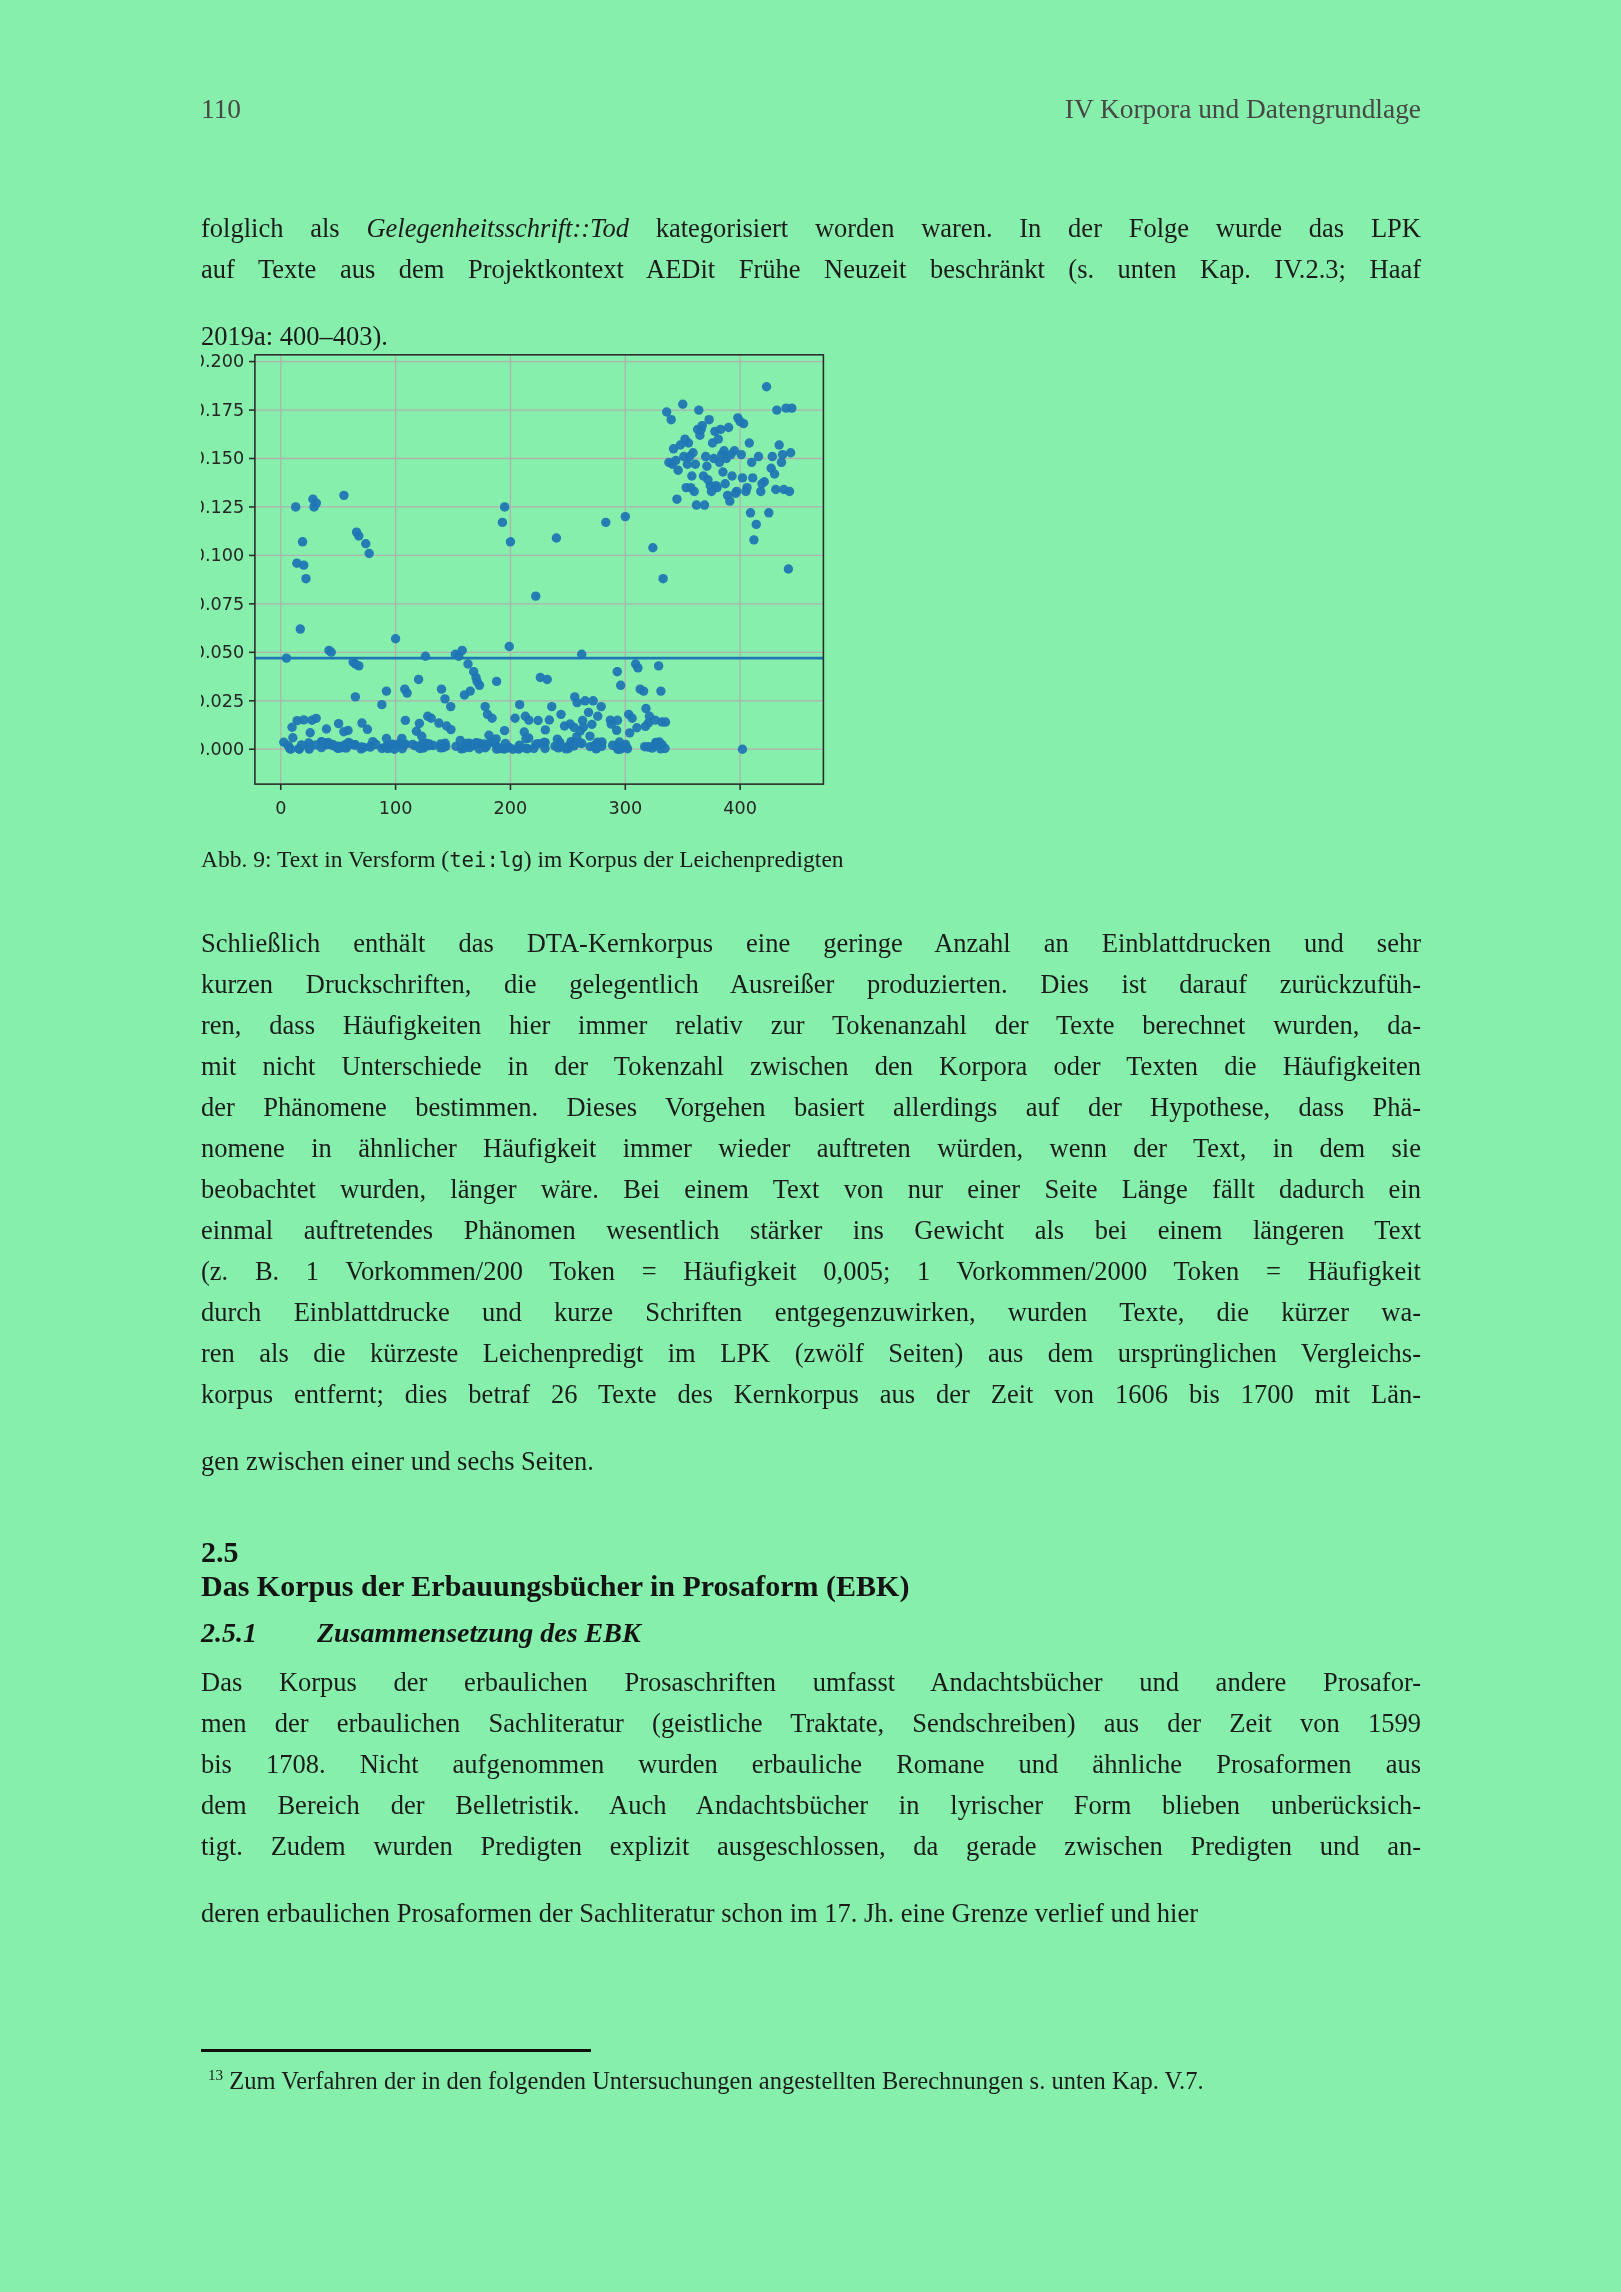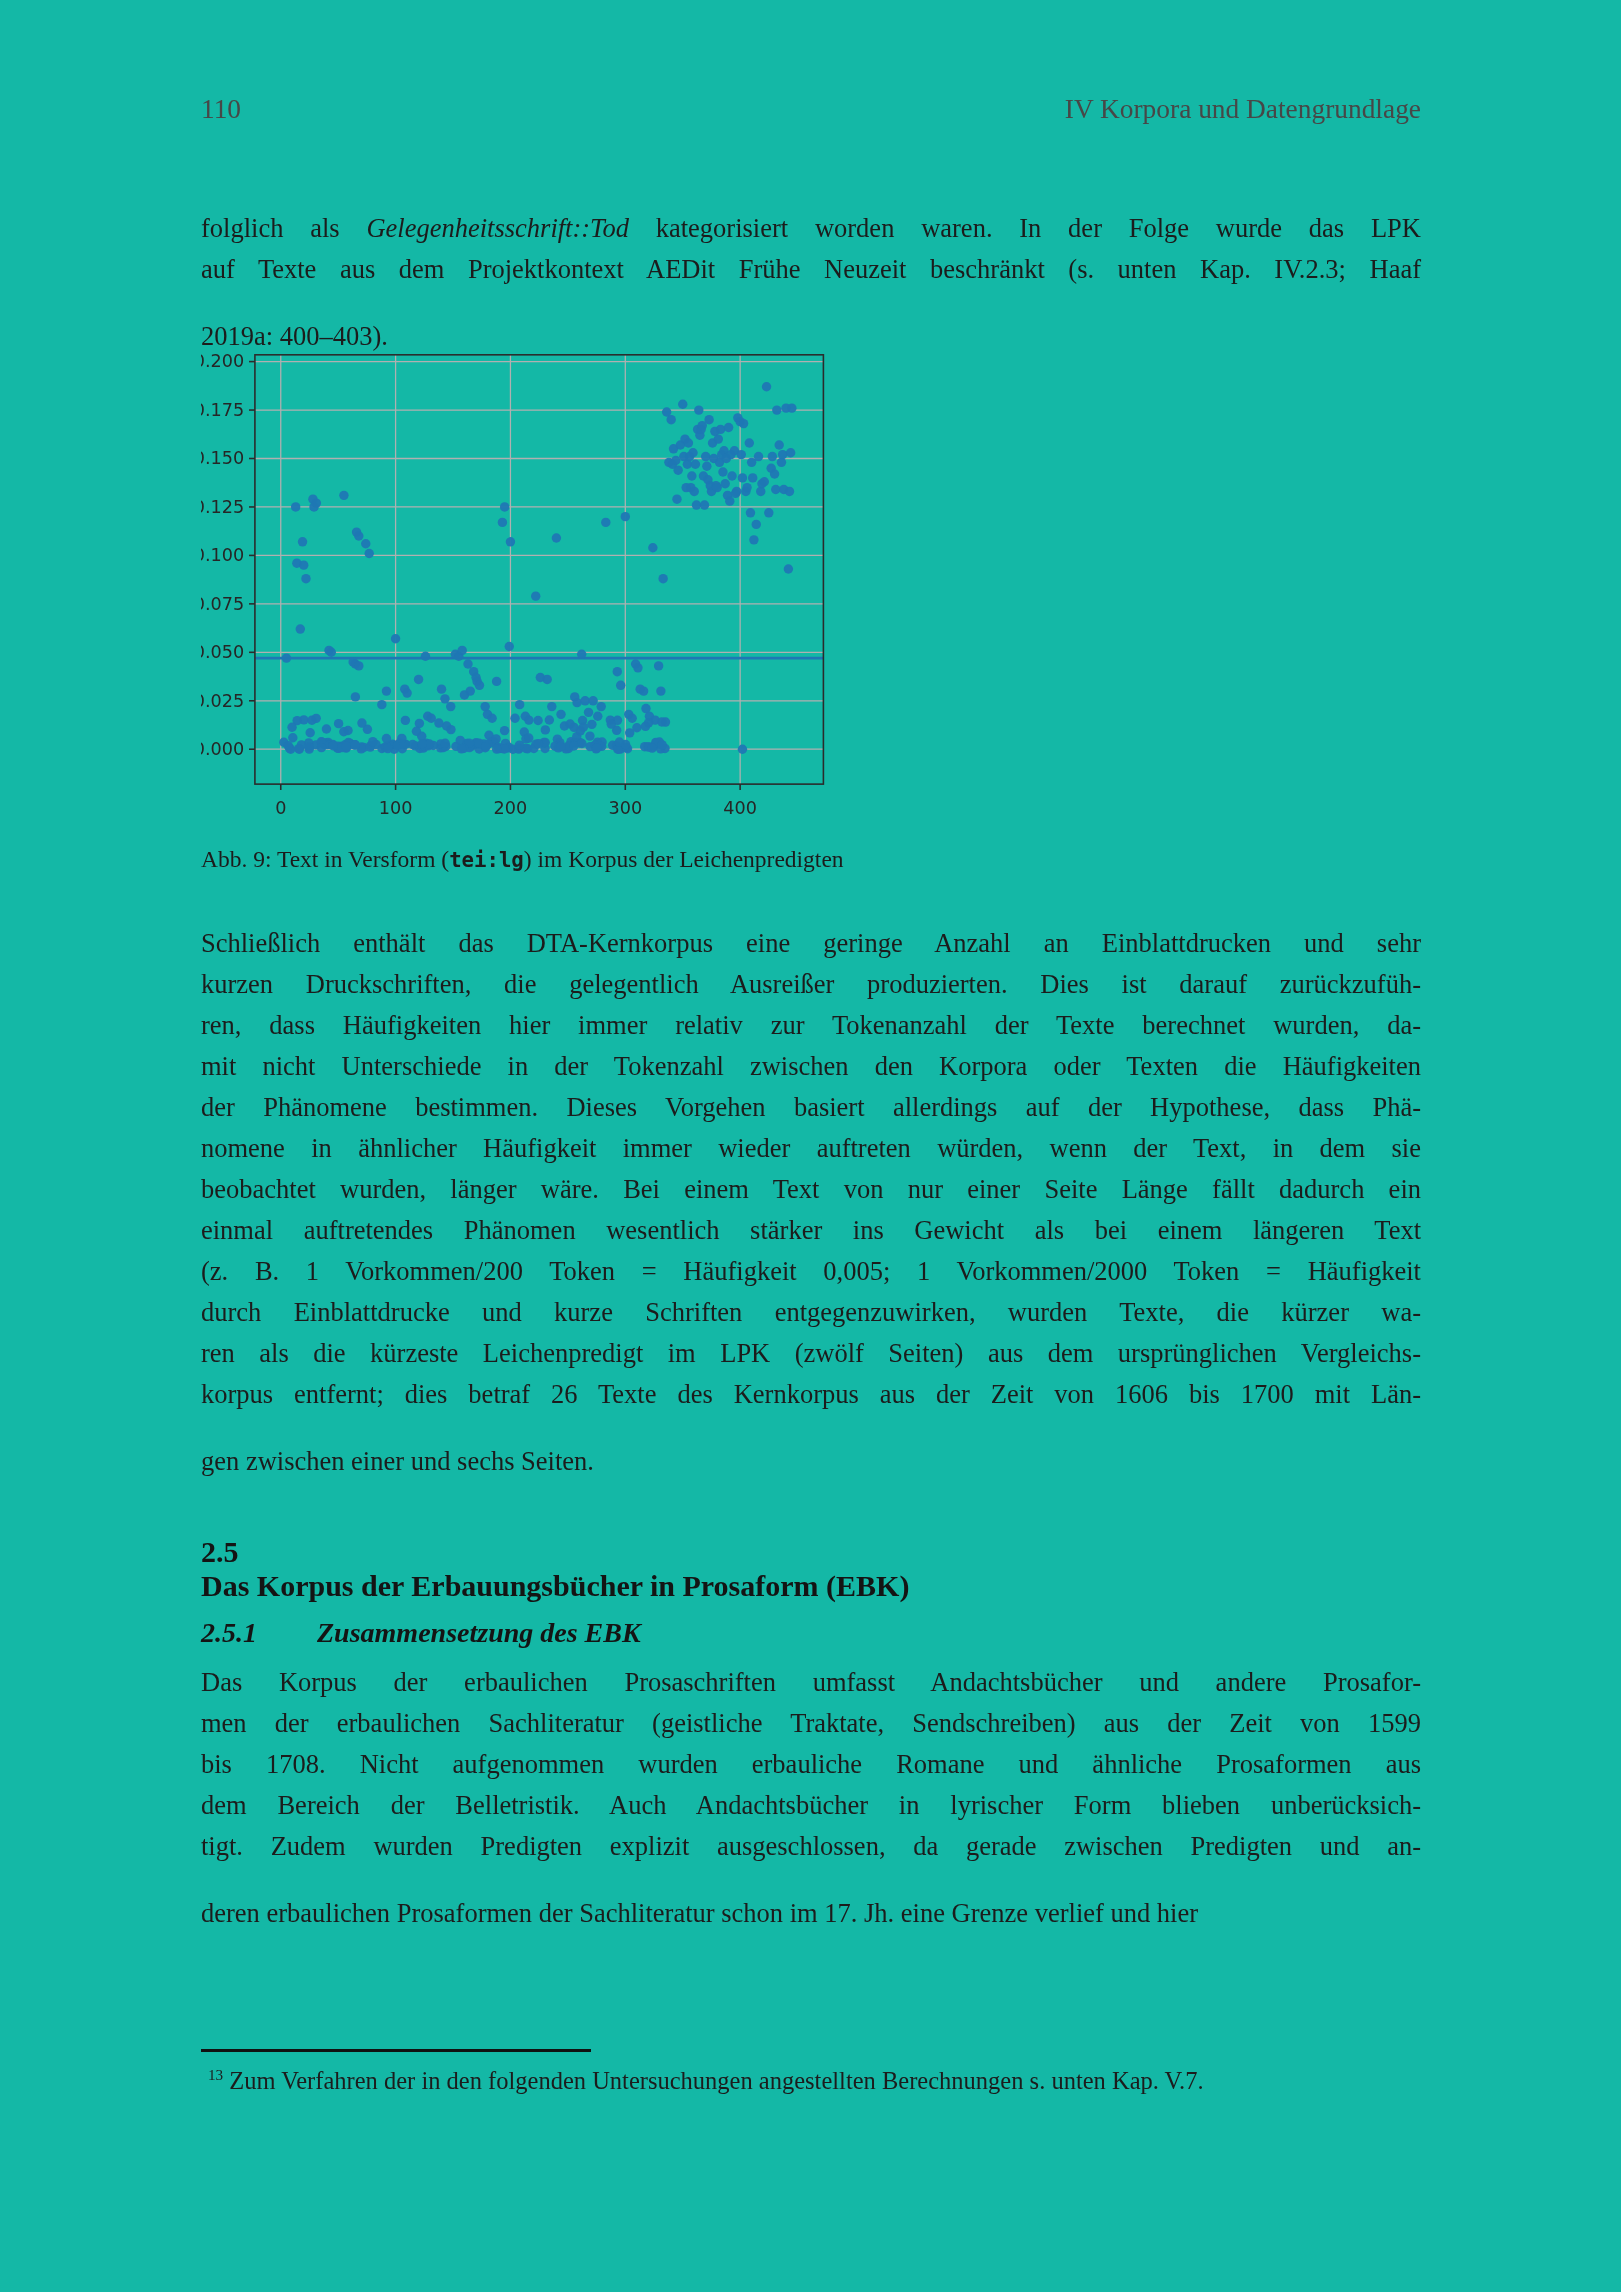--- a/index.html
+++ b/index.html
@@ -1,40 +1,40 @@
 <!DOCTYPE html>
 <html><head>
 <meta charset="utf-8">
 <style>
   html,body{margin:0;padding:0;background:#e8e8e8;}
   .page{
     position:relative;
     width:1621px;height:2293px;
-    background:#14b8a6;
+    background:#86efac;
     font-family:"Liberation Serif", serif;
     color:#1c1c1c;
     overflow:hidden;
   }
   .runhead{
     position:absolute;left:201px;top:94px;width:1220px;
     display:flex;justify-content:space-between;
     font-size:27.4px;color:#474747;
   }
   .bodytext{position:absolute;left:201px;width:1220px;font-size:26.5px;}
   .tline{
     height:41px;line-height:41px;white-space:normal;
     text-align:justify;text-align-last:justify;
   }
   .tline.last{text-align-last:left;margin-top:26px;}
   .figure{position:absolute;left:201px;top:345px;}
   .caption{
     position:absolute;left:201px;top:843px;width:1220px;
     font-size:23.5px;line-height:33px;color:#1c1c1c;
   }
-  .mono{font-family:"DejaVu Sans Mono", monospace;font-size:0.88em;font-weight:bold;}
+  .mono{font-family:"DejaVu Sans Mono", monospace;font-size:0.88em;}
   .sup{font-size:62%;vertical-align:super;line-height:0;}
   em{font-style:italic;}
   .h1{
     position:absolute;left:201px;top:1535px;width:1220px;
     font-size:30px;font-weight:bold;display:flex;color:#141414;flex-direction:column;
   }
   .h1 .num{width:93px;flex:0 0 auto;}
   .h2{
     position:absolute;left:201px;top:1617px;width:1220px;
     font-size:28px;font-weight:bold;font-style:italic;display:flex;color:#141414;font-family:Liberation Serif, serif;

